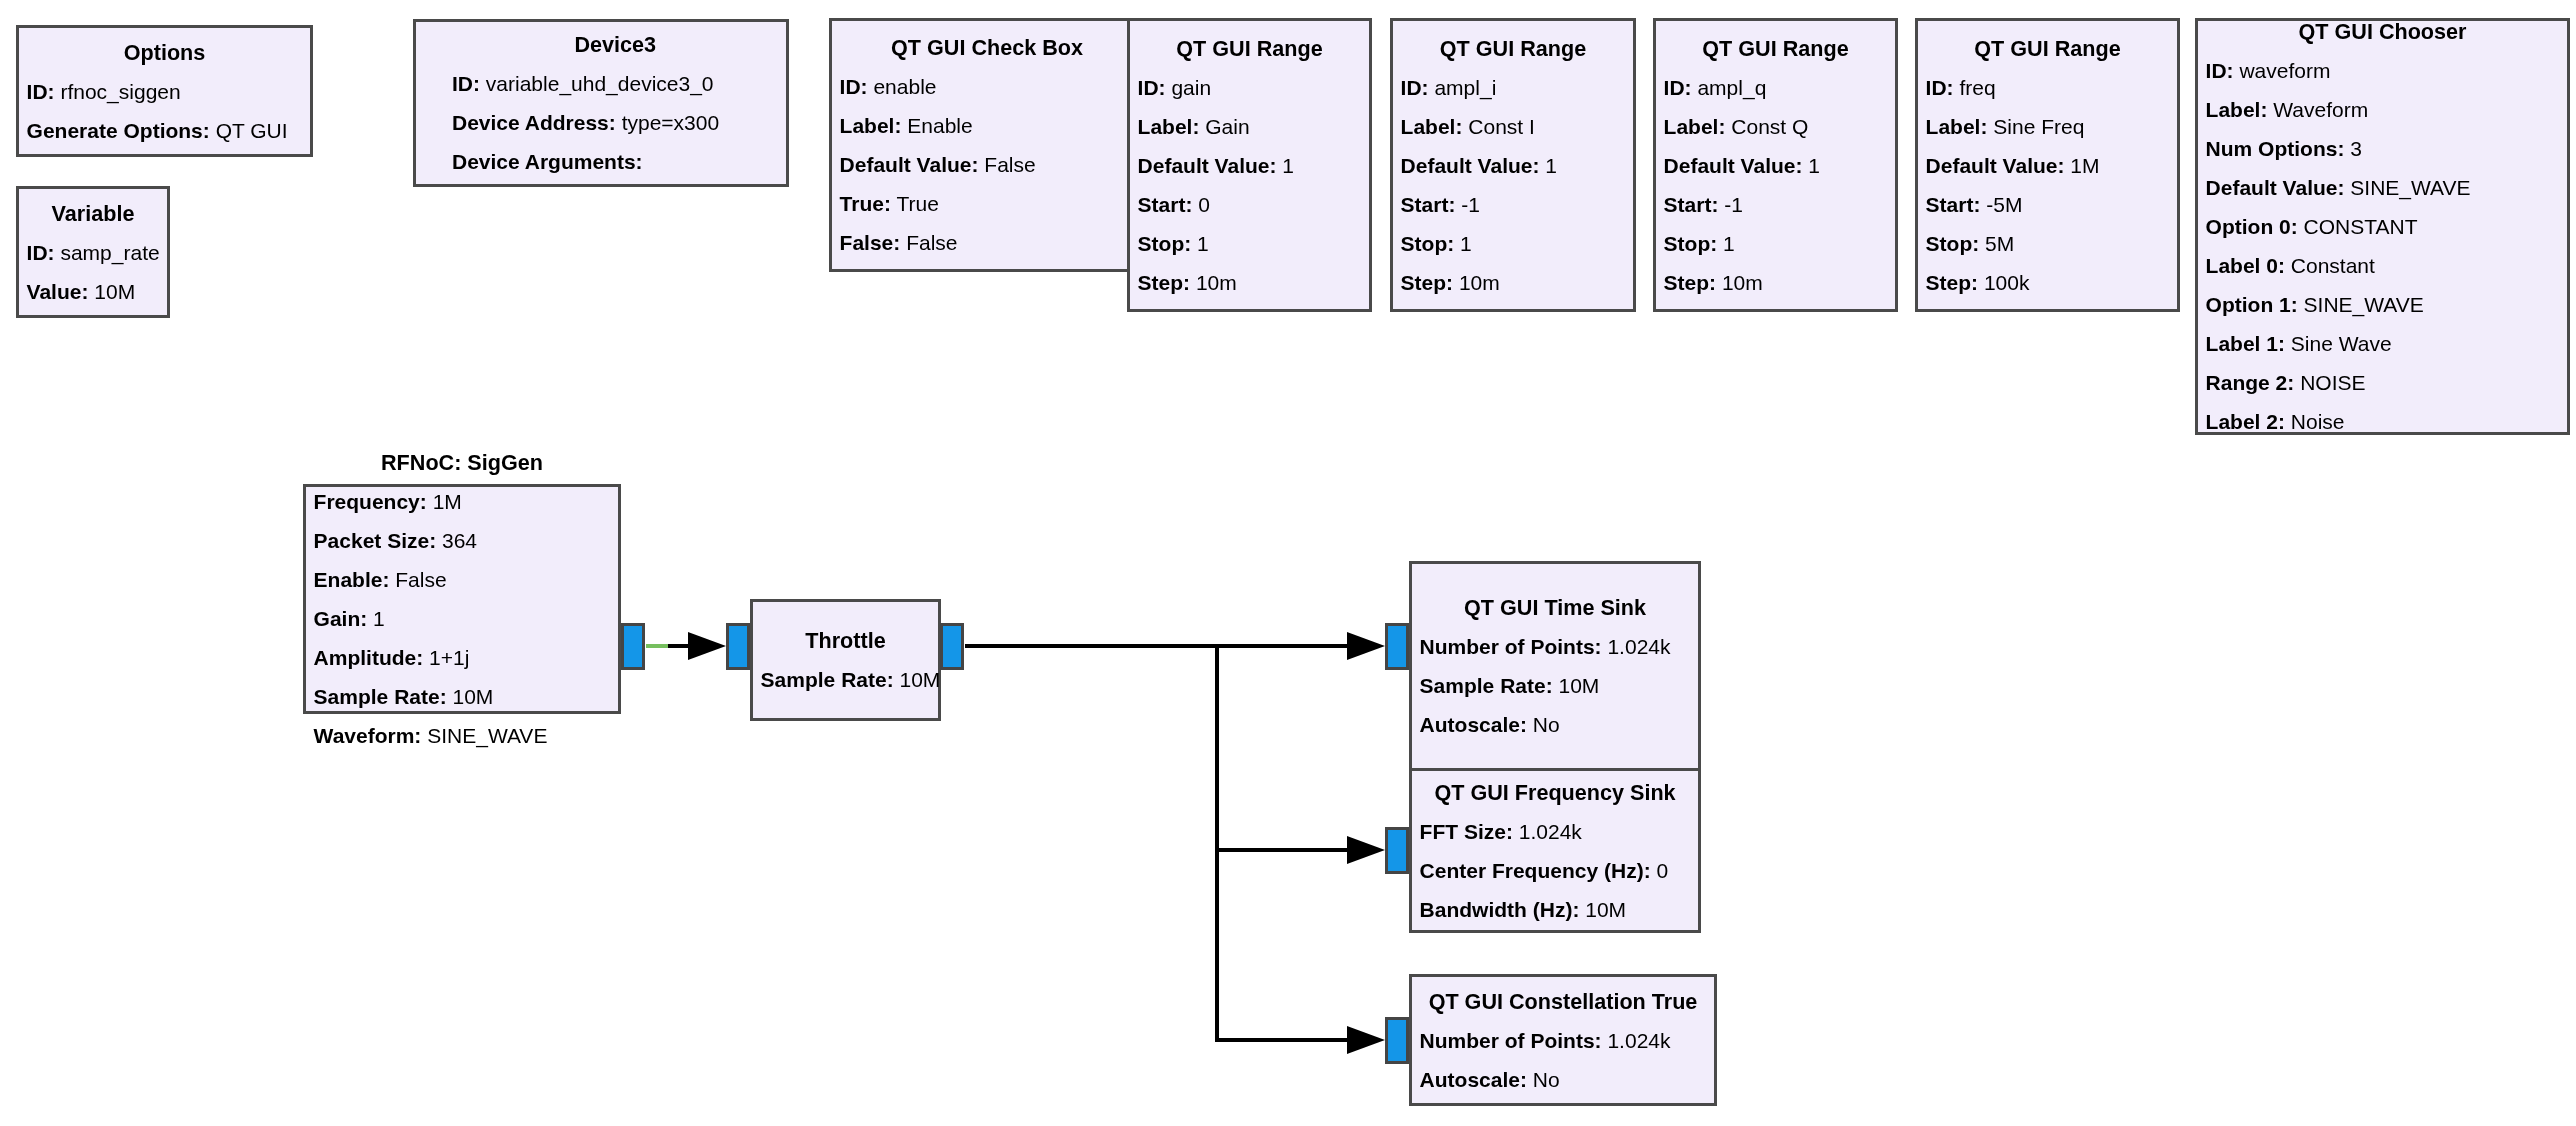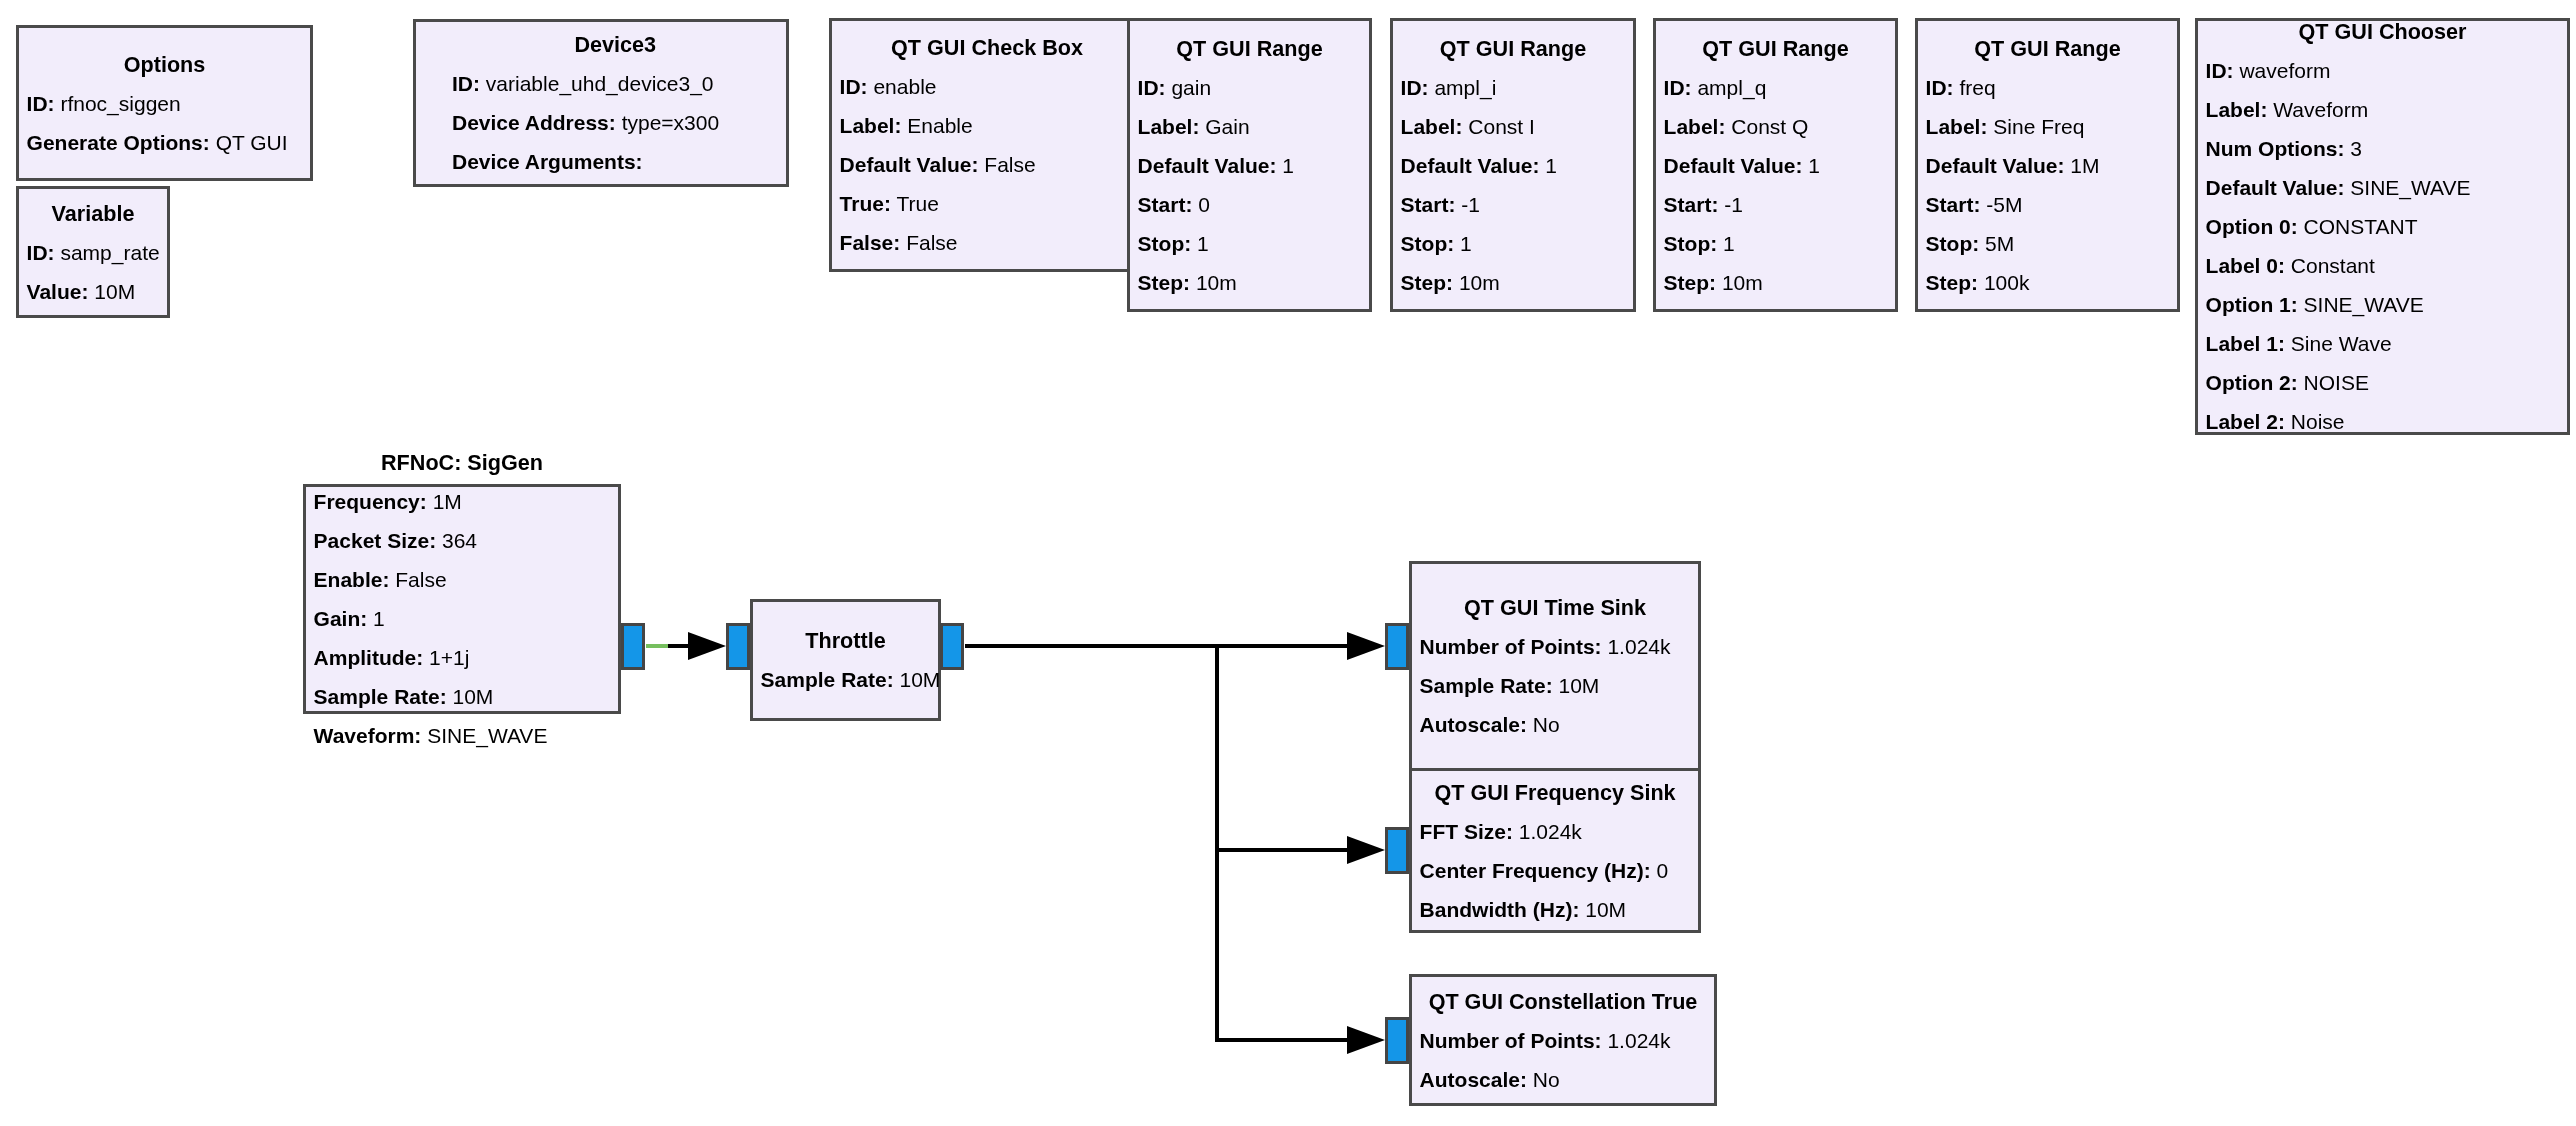--- a/index.html
+++ b/index.html
@@ -14,21 +14,21 @@
   .wire{position:absolute;background:#000;}
   .conn-dashed-green .wire{background-color:#76bf5e;
       background-image:repeating-linear-gradient(90deg,transparent 0 21.6px,#000 21.6px 42px);}
   .arrow{position:absolute;width:0;height:0;border-top:14.6px solid transparent;
          border-bottom:14.6px solid transparent;border-left:38px solid #000;}
 </style>
 </head>
 <body>
 
 <div id="canvas">
-    <div class="block" style="left: 16px; top: 25.4px; width: 297px; height: 156px;">
+    <div class="block" style="left: 16px; top: 25.4px; width: 297px; height: 132px;">
       <div class="btitle">Options</div>
       <div class="bparam"><b>ID:</b> <span>rfnoc_siggen</span></div>
       <div class="bparam"><b>Generate Options:</b> <span>QT GUI</span></div>
     </div>
     <div class="block" style="left: 16px; top: 186px; width: 154px; height: 132px;">
       <div class="btitle">Variable</div>
       <div class="bparam"><b>ID:</b> <span>samp_rate</span></div>
       <div class="bparam"><b>Value:</b> <span>10M</span></div>
     </div>
     <div class="block" style="left: 413px; top: 19px; width: 376px; height: 168px; padding-left: 36px;">
@@ -84,21 +84,21 @@
     <div class="block" style="left: 2195px; top: 18px; width: 375px; height: 417px;">
       <div class="btitle">QT GUI Chooser</div>
       <div class="bparam"><b>ID:</b> <span>waveform</span></div>
       <div class="bparam"><b>Label:</b> <span>Waveform</span></div>
       <div class="bparam"><b>Num Options:</b> <span>3</span></div>
       <div class="bparam"><b>Default Value:</b> <span>SINE_WAVE</span></div>
       <div class="bparam"><b>Option 0:</b> <span>CONSTANT</span></div>
       <div class="bparam"><b>Label 0:</b> <span>Constant</span></div>
       <div class="bparam"><b>Option 1:</b> <span>SINE_WAVE</span></div>
       <div class="bparam"><b>Label 1:</b> <span>Sine Wave</span></div>
-      <div class="bparam"><b>Option 2:</b> <span>NOISE</span></div>
+      <div class="bparam"><b>Range 2:</b> <span>NOISE</span></div>
       <div class="bparam"><b>Label 2:</b> <span>Noise</span></div>
     </div>
     <div class="block" style="left: 303px; top: 484px; width: 318px; height: 230px;">
       <div class="btitle">RFNoC: SigGen</div>
       <div class="bparam"><b>Frequency:</b> <span>1M</span></div>
       <div class="bparam"><b>Packet Size:</b> <span>364</span></div>
       <div class="bparam"><b>Enable:</b> <span>False</span></div>
       <div class="bparam"><b>Gain:</b> <span>1</span></div>
       <div class="bparam"><b>Amplitude:</b> <span>1+1j</span></div>
       <div class="bparam"><b>Sample Rate:</b> <span>10M</span></div>

